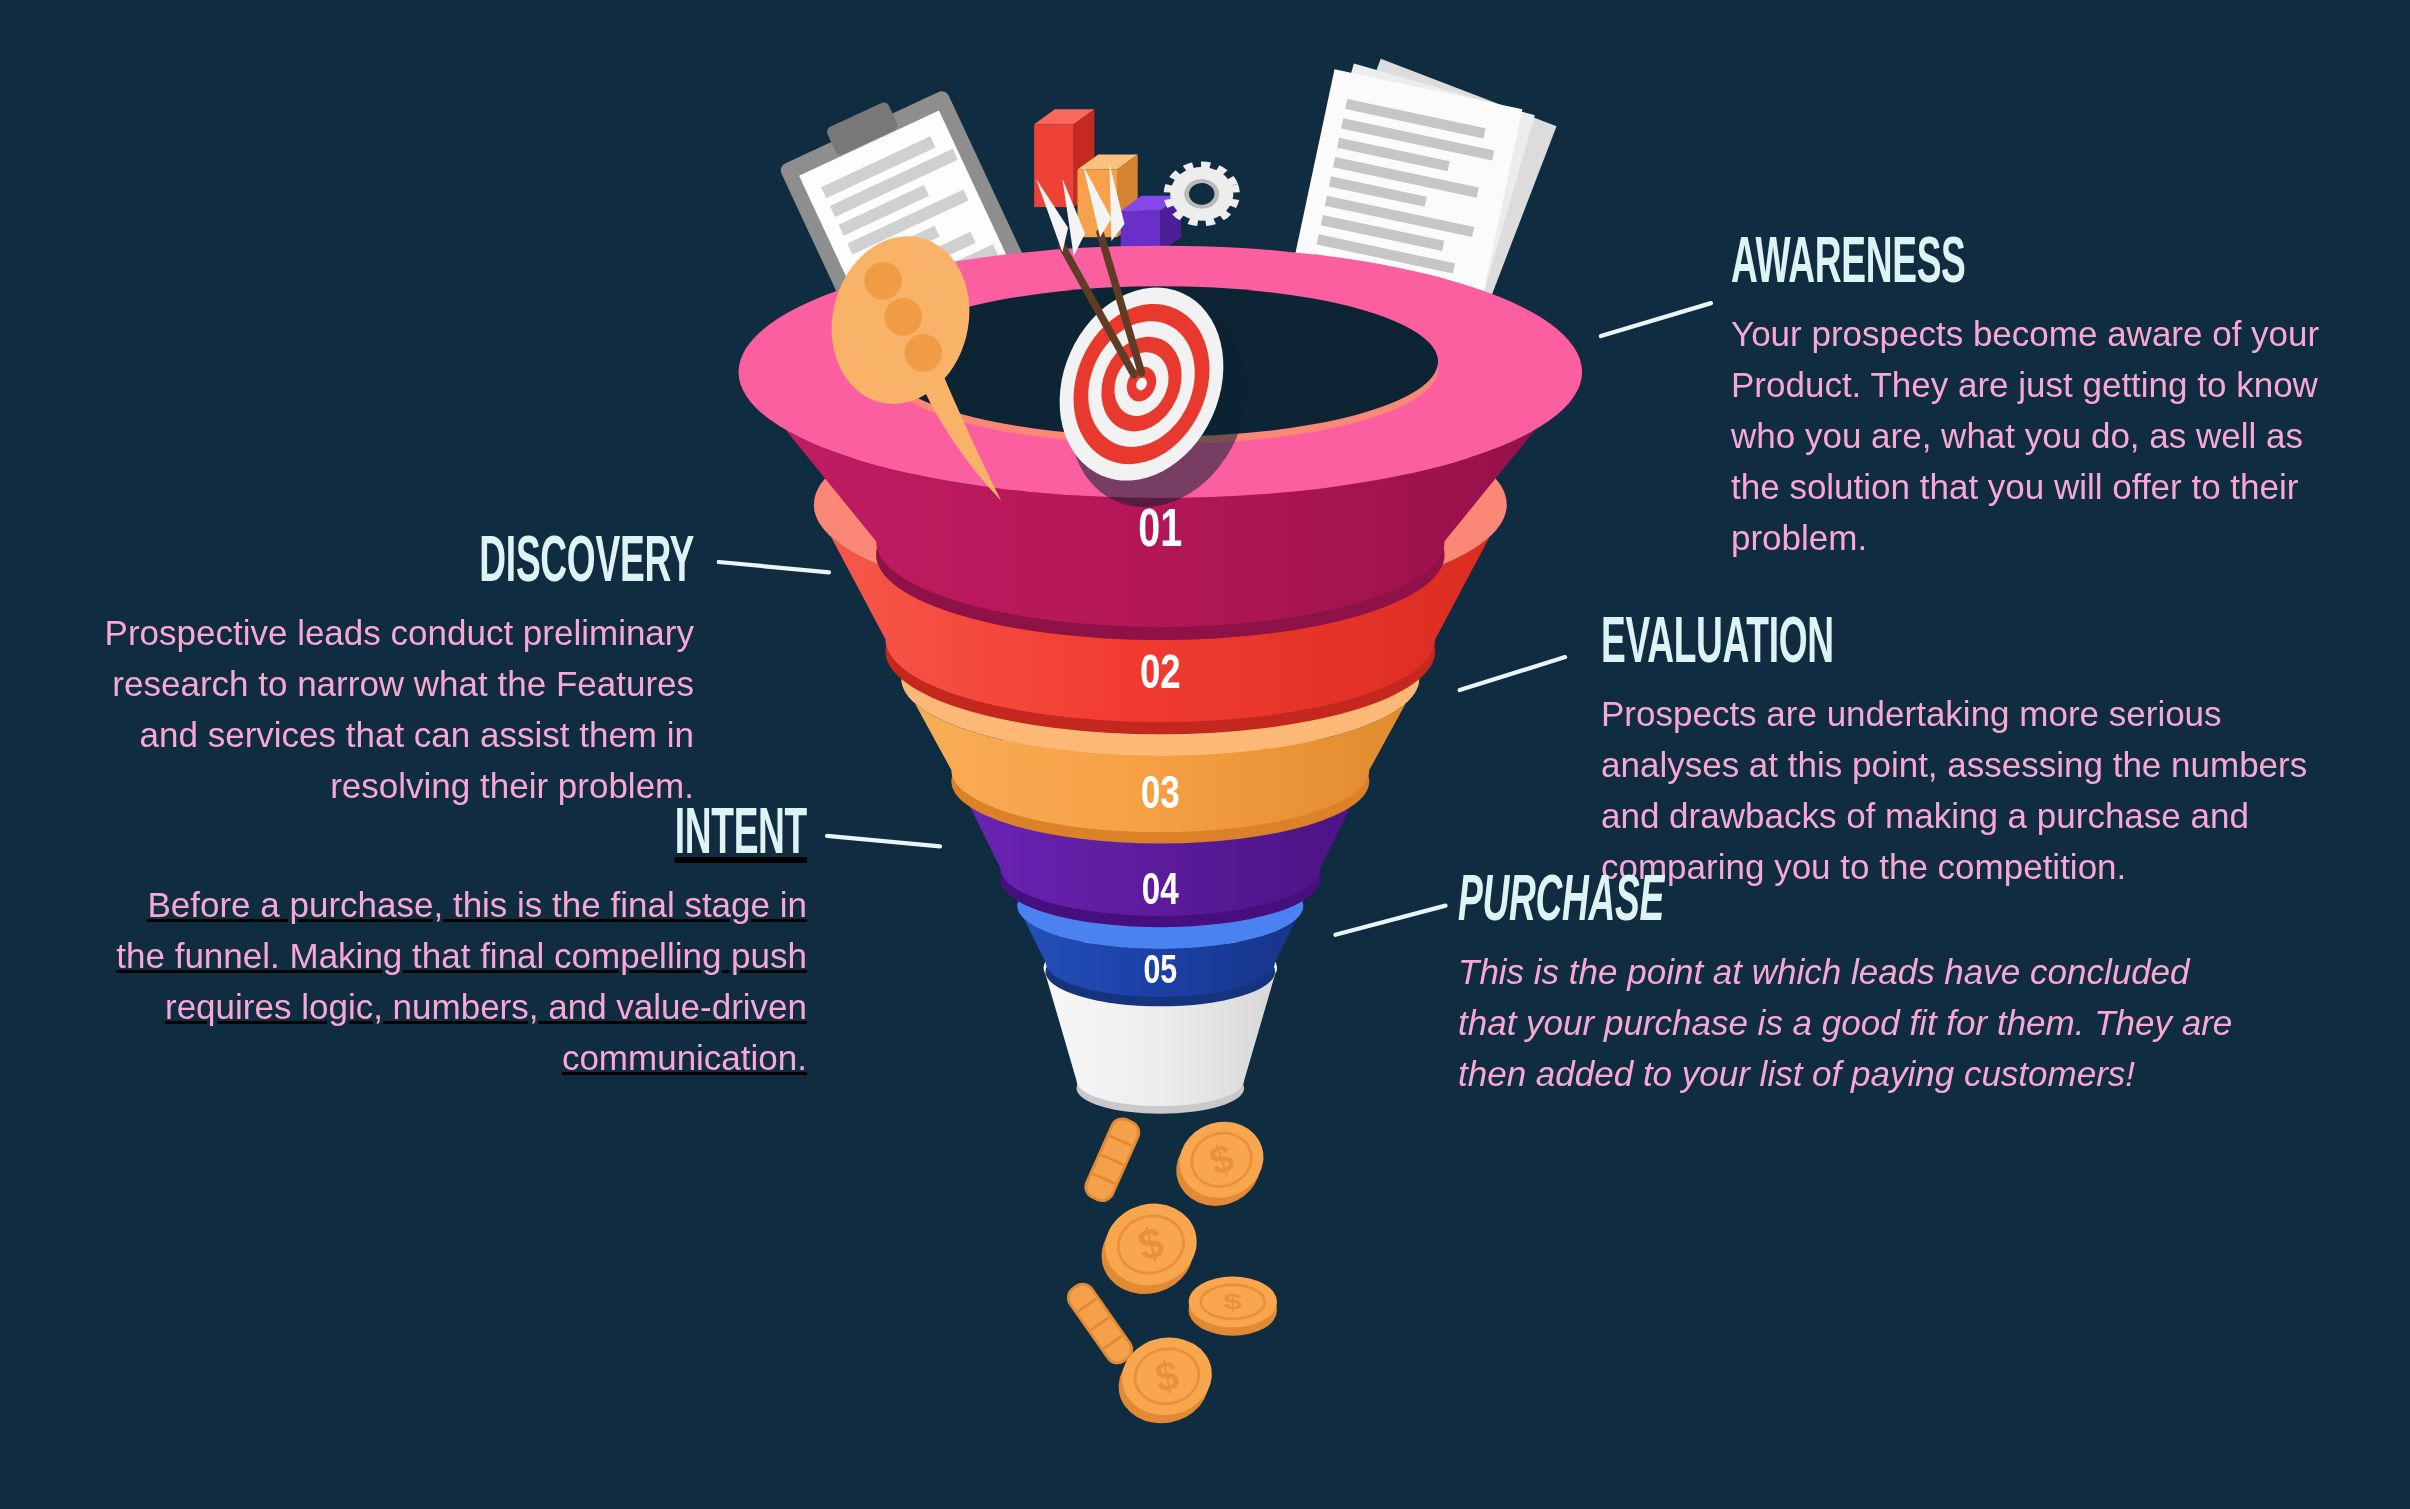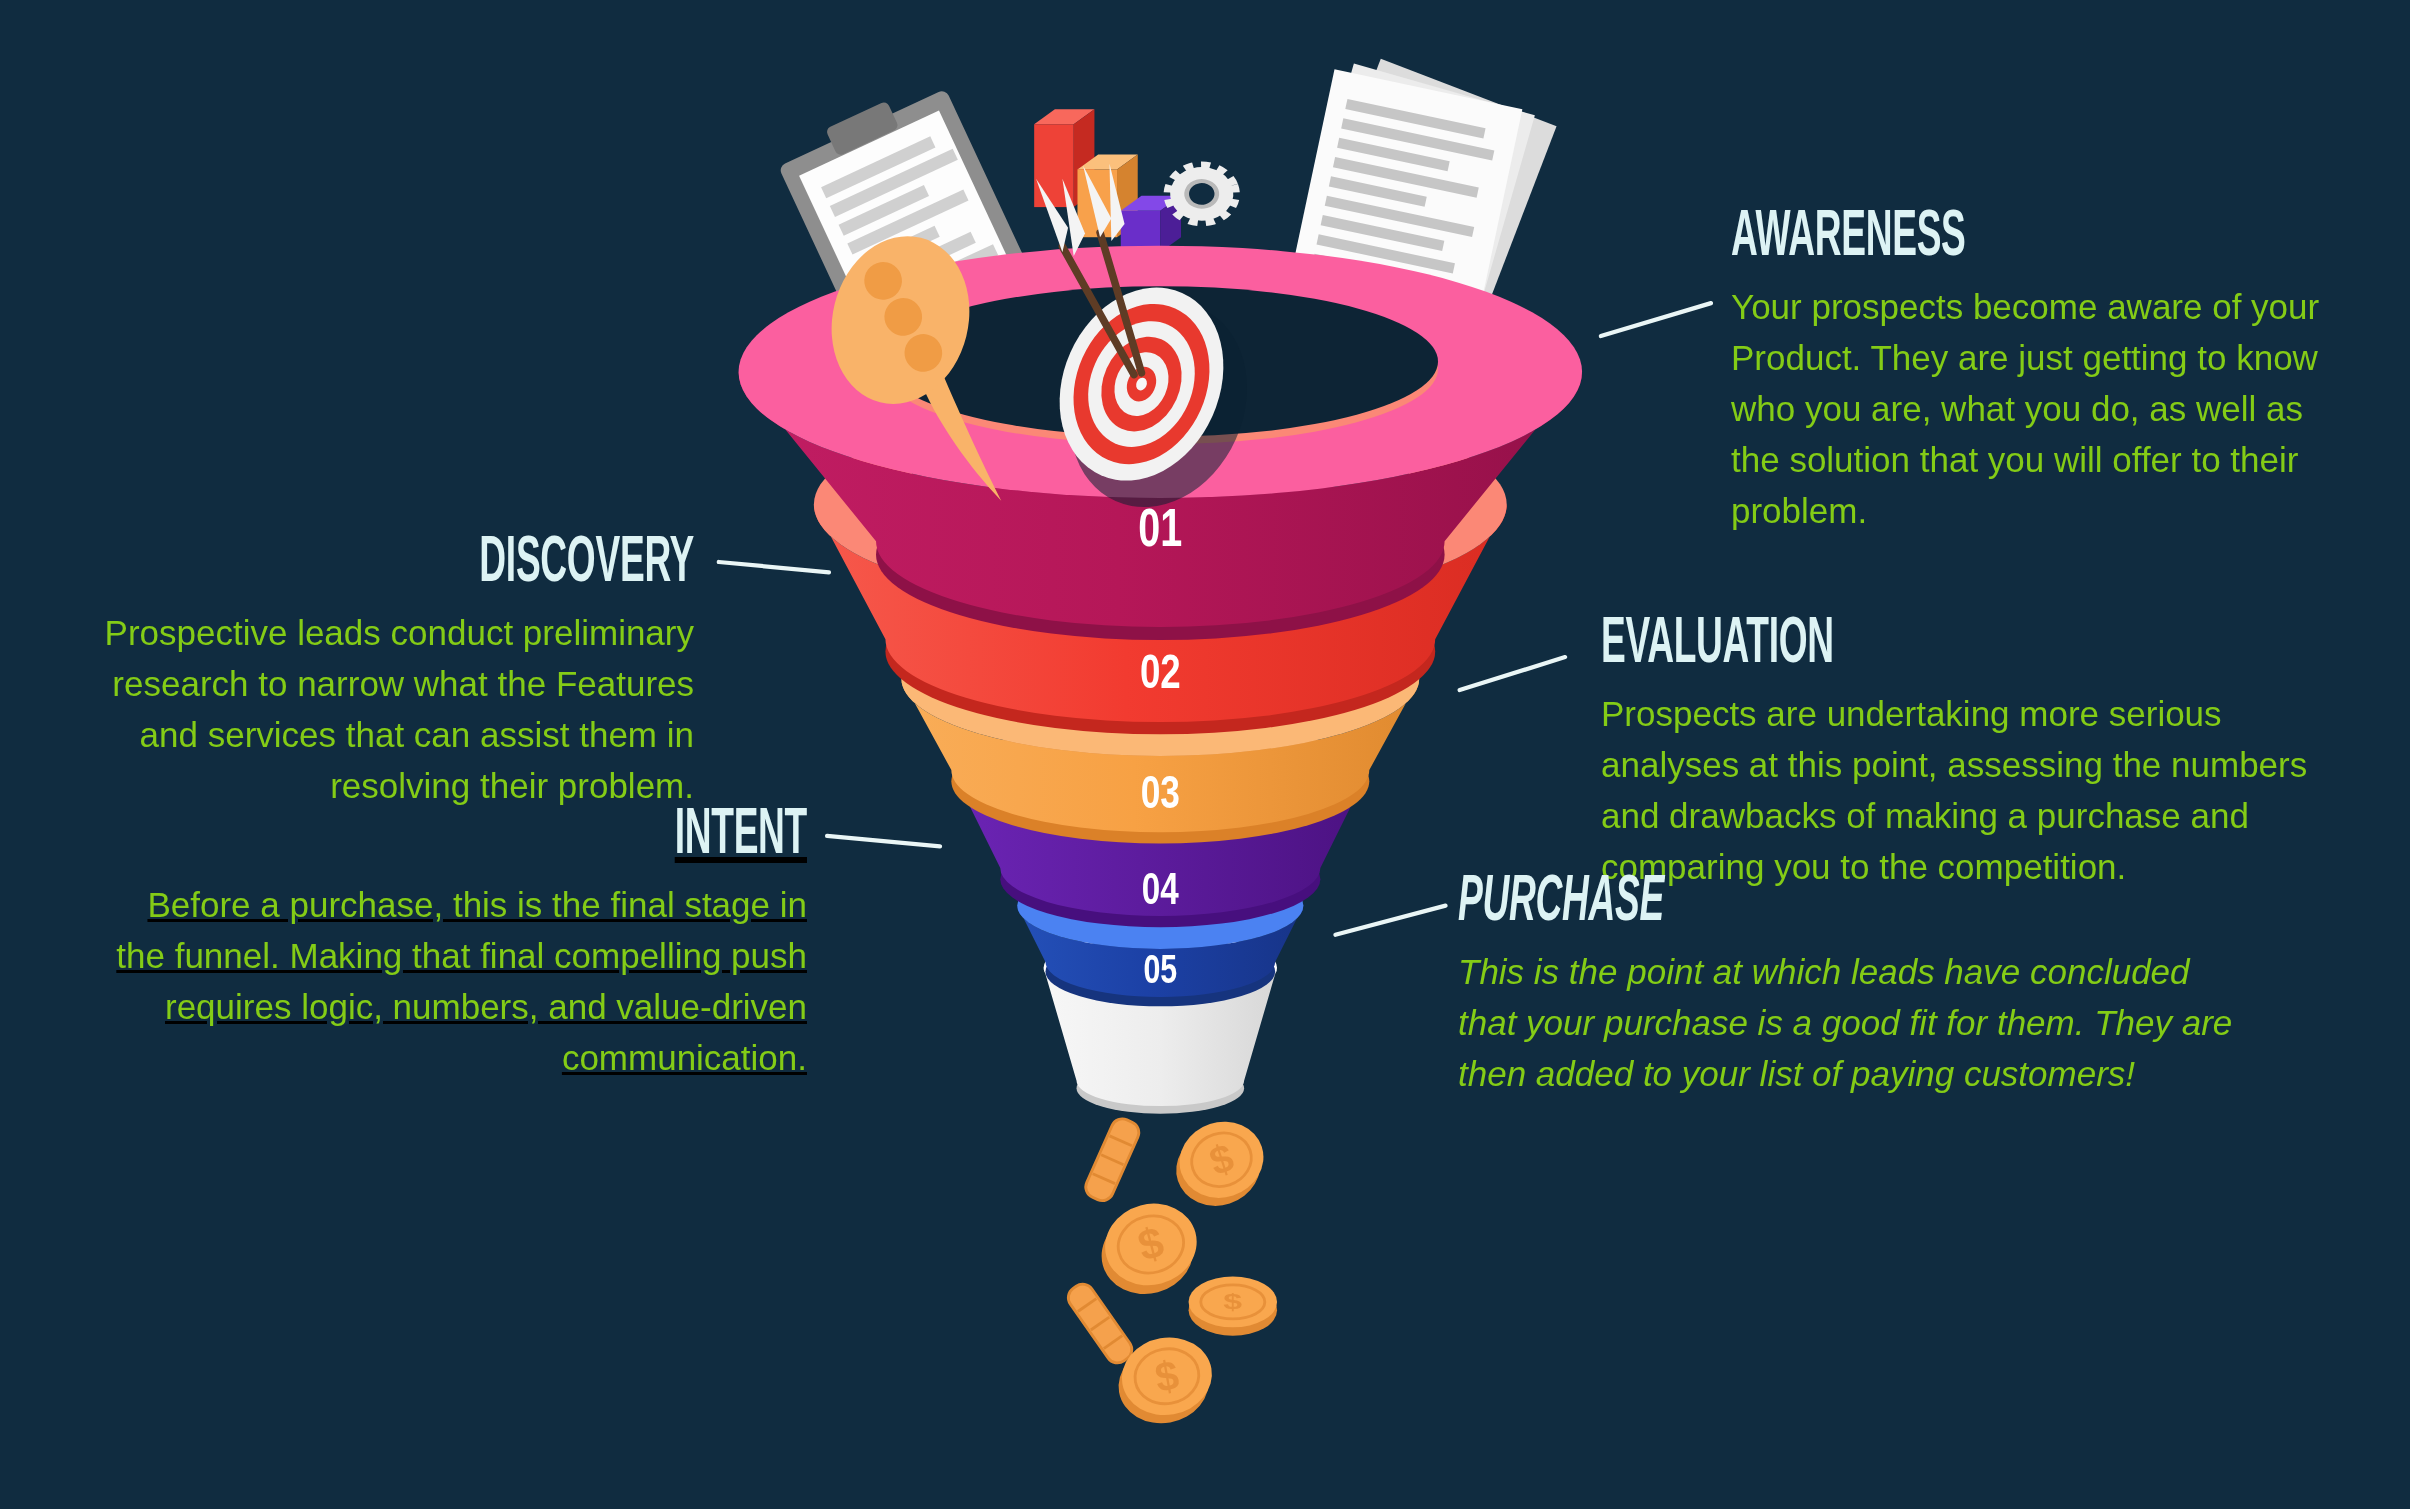--- a/index.html
+++ b/index.html
@@ -10,25 +10,25 @@
   }
   .canvas svg.art{position:absolute;left:0;top:0;}
   .stage{position:absolute;}
   .stage h2{
     margin:0;font-size:64px;font-weight:700;letter-spacing:-0.5px;
     color:#DDF3F4;line-height:70px;
     transform:scaleX(0.58);transform-origin:left center;white-space:nowrap;
   }
   .stage.right-align h2{transform-origin:right center;text-align:right;}
   .stage p{
-    margin:13px 0 0 0;font-size:35px;line-height:51px;color:#84cc16;
+    margin:13px 0 0 0;font-size:35px;line-height:51px;color:#f9a8d4;
     white-space:pre-line;
   }
   .stage.right-align p{text-align:right;}
-  #stage-awareness {left:1731px;top:198px;width:659px;}
+  #stage-awareness {left:1731px;top:225px;width:659px;}
   #stage-discovery {left:27px;top:524px;width:667px;}
   #stage-evaluation{left:1601px;top:605px;width:791px;}
   #stage-intent    {left:42px;top:796px;width:765px;text-decoration:underline;}
   #stage-purchase  {left:1458px;top:863px;width:885px;font-style:italic;}
   #stage-intent p{margin-top:13px;}
   .ring-number{
     font-family:"Liberation Sans", sans-serif;font-weight:700;fill:#FFFFFF;
   }
 </style>
 </head>

